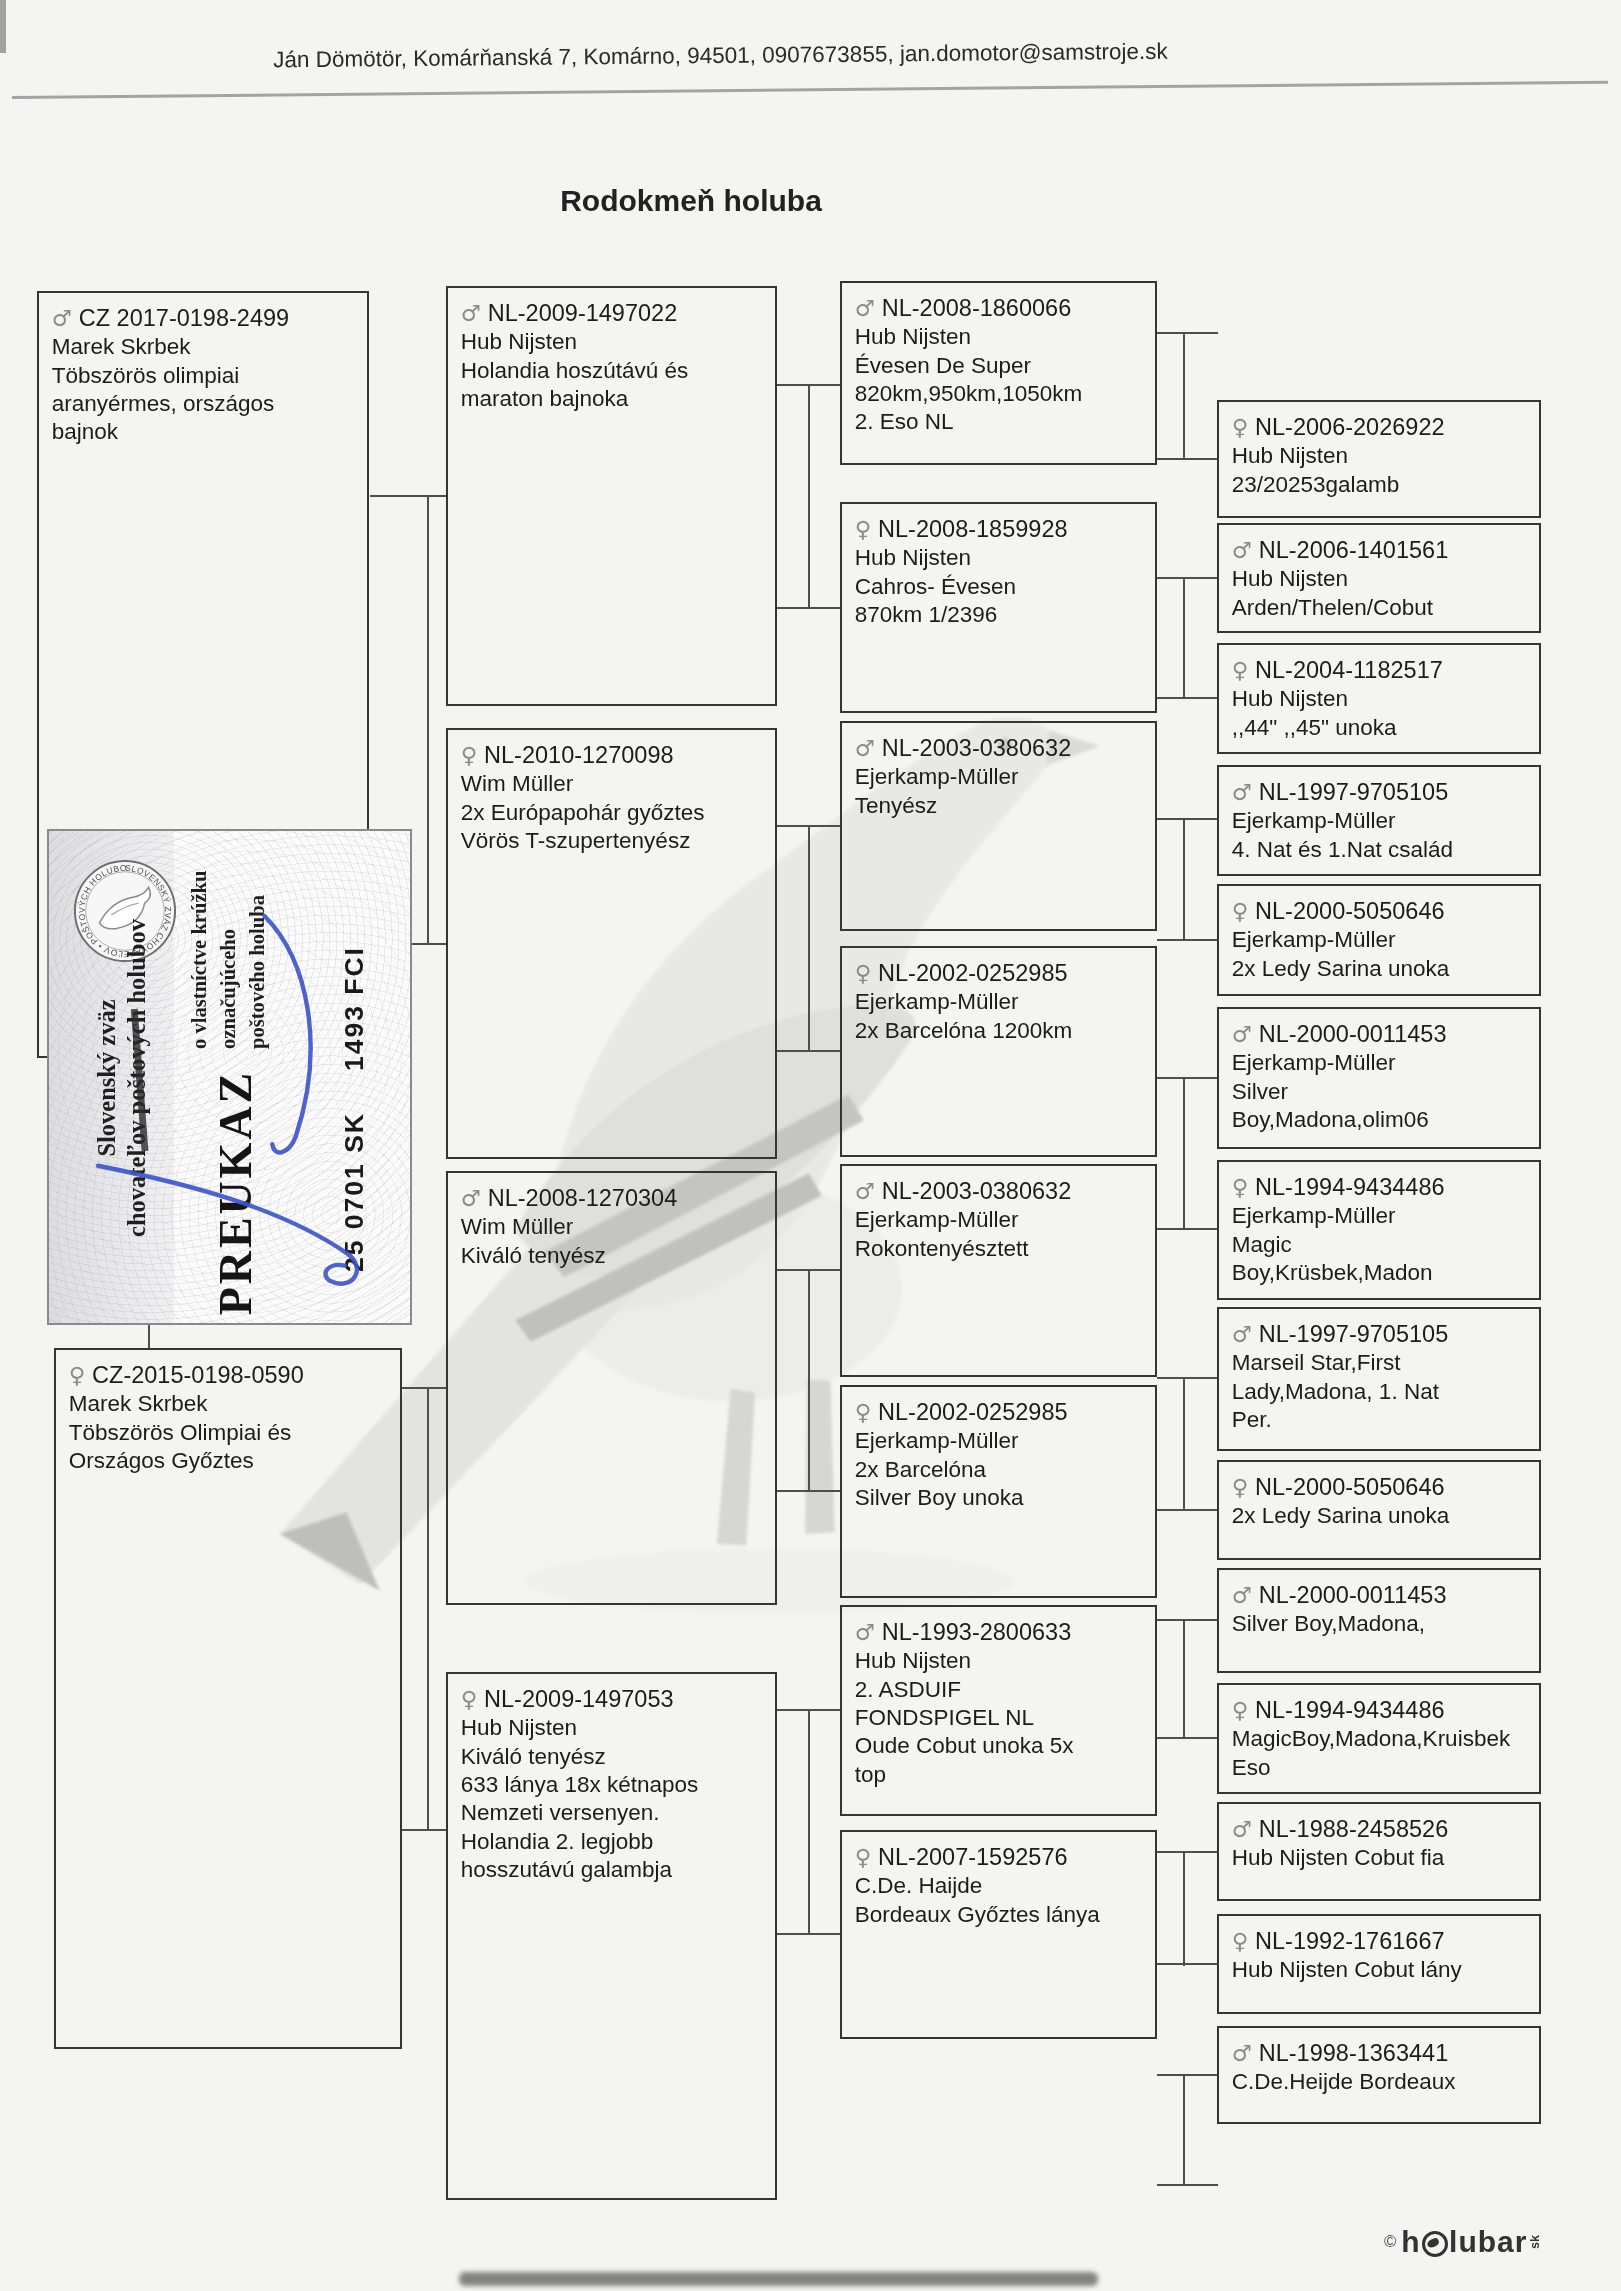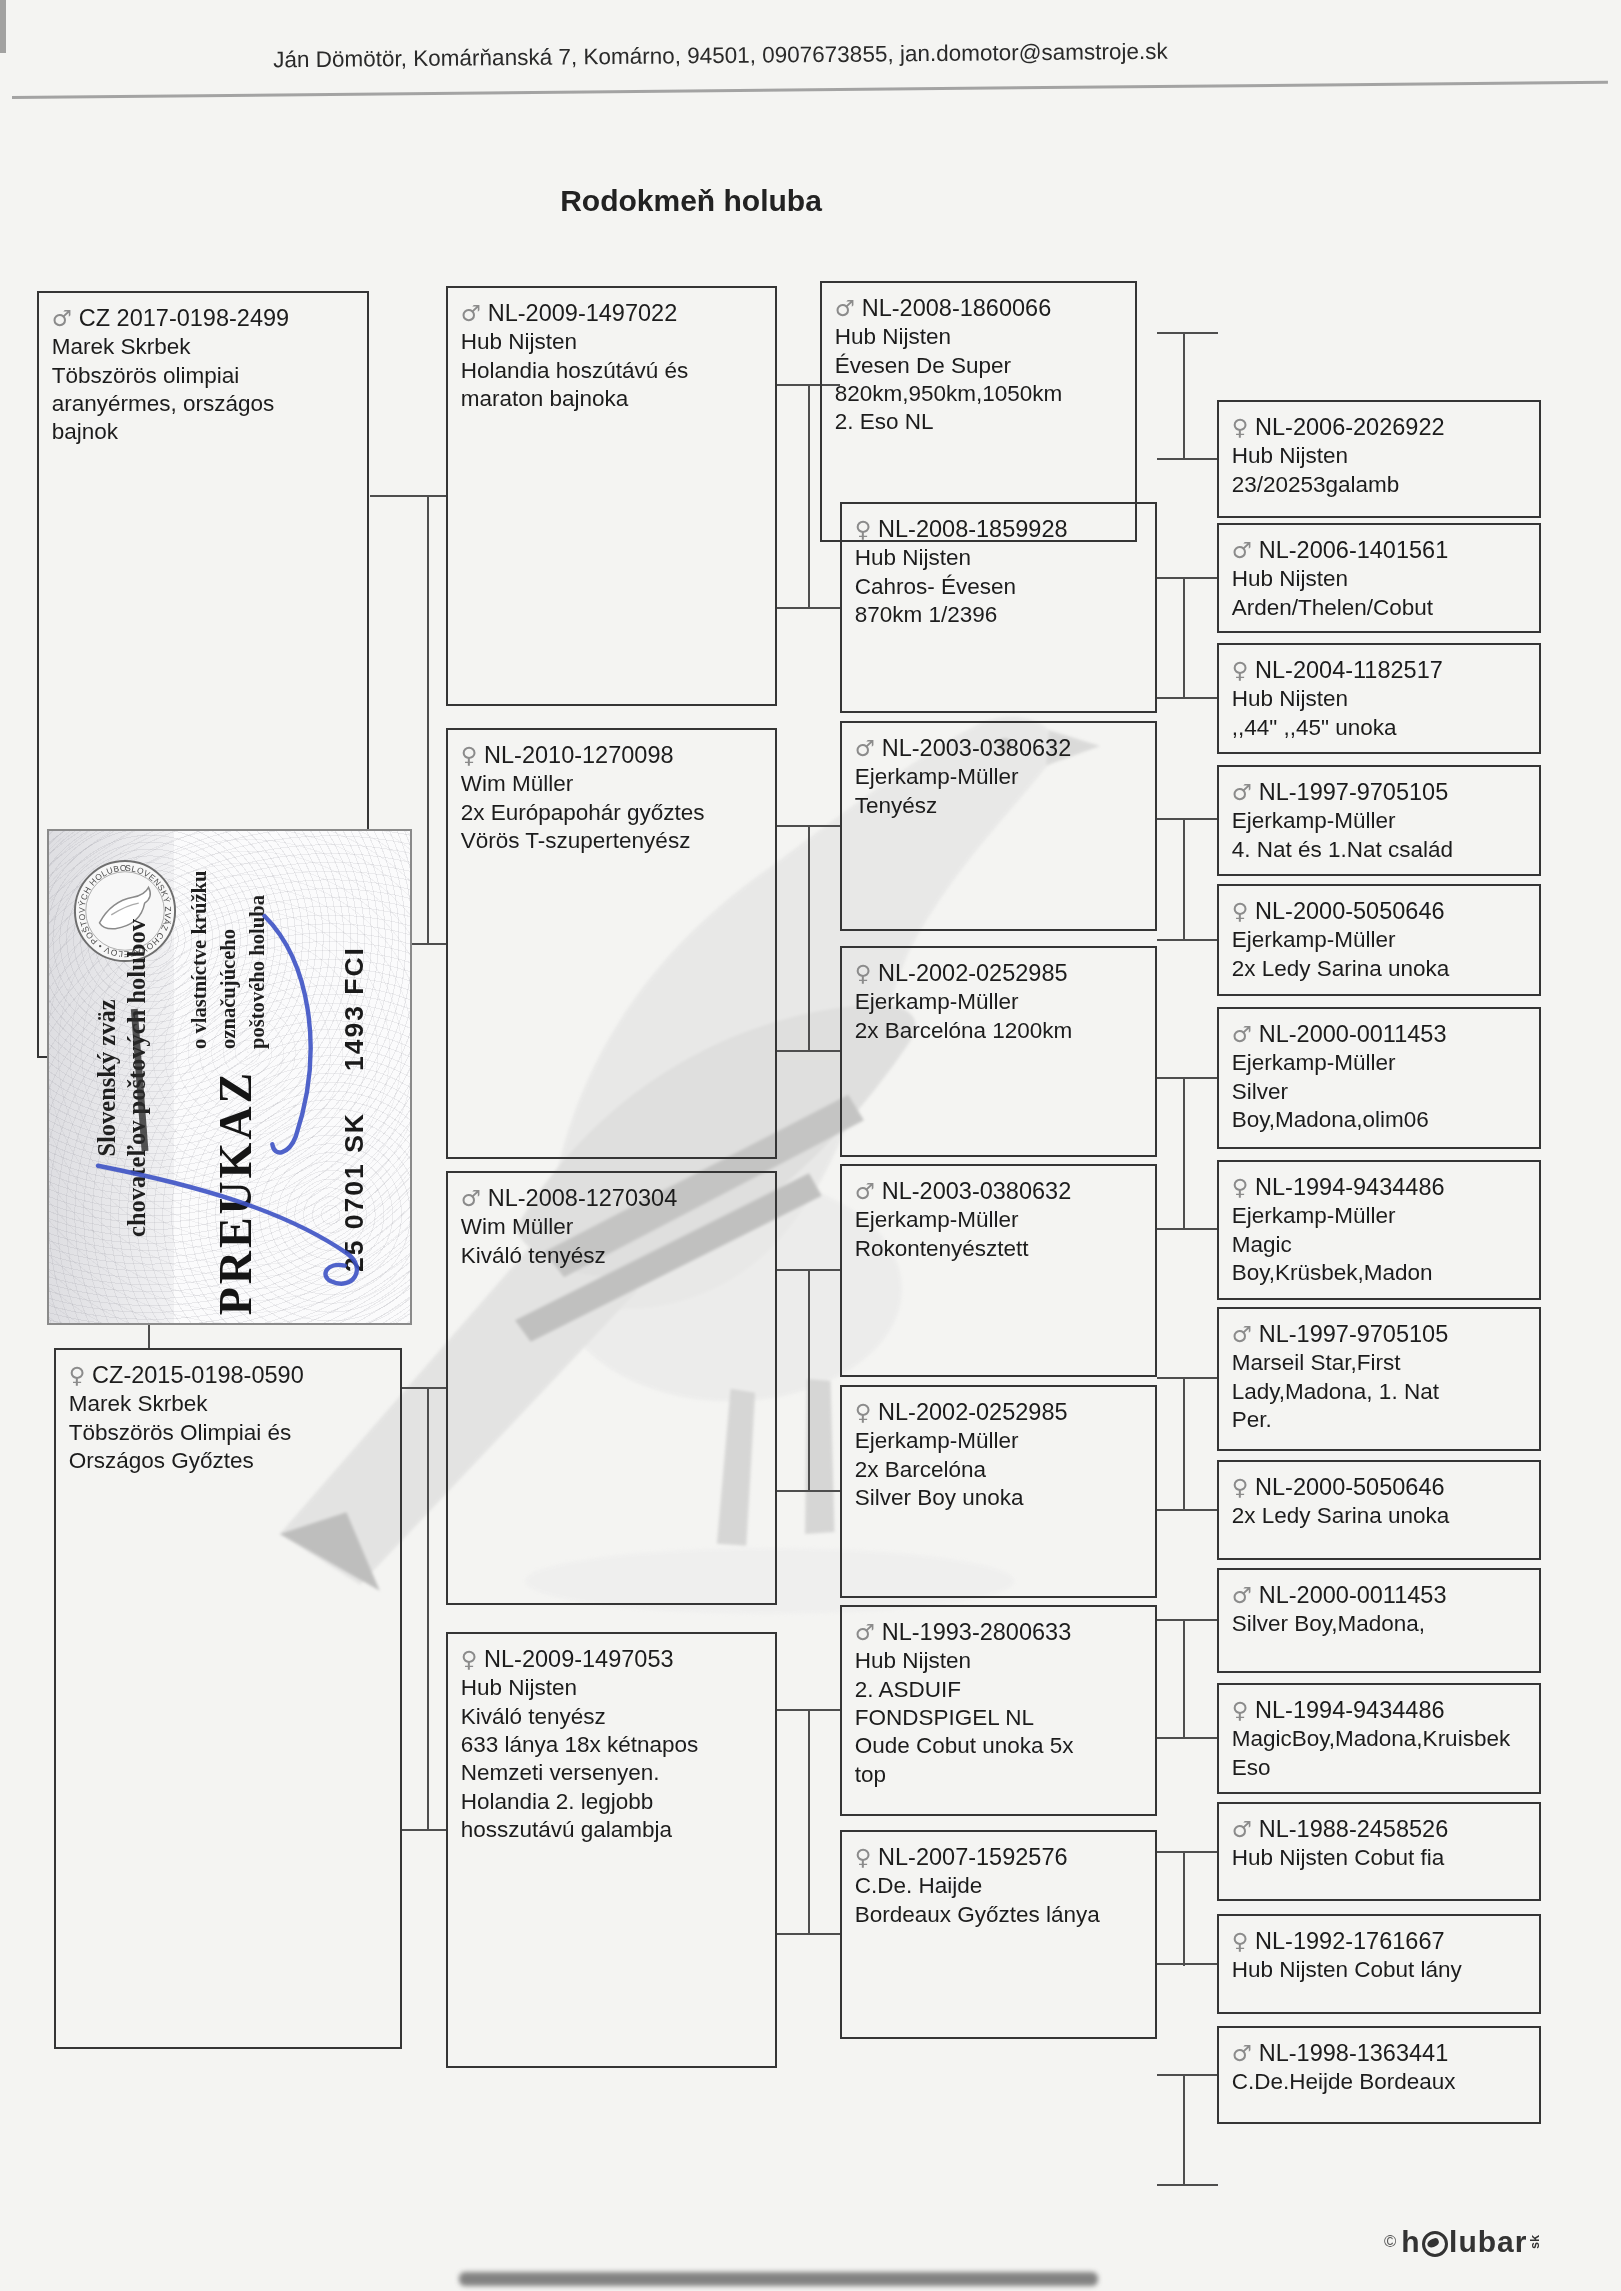--- a/index.html
+++ b/index.html
@@ -156,31 +156,31 @@
     <div class="ring"><span class="sex">♀</span><span>NL-2010-1270098</span></div>
     <div class="desc">Wim Müller
 2x Európapohár győztes
 Vörös T-szupertenyész</div>
   </div>
   <div class="pbox" style="left:446px;top:1171px;width:331px;height:434px">
     <div class="ring"><span class="sex">♂</span><span>NL-2008-1270304</span></div>
     <div class="desc">Wim Müller
 Kiváló tenyész</div>
   </div>
-  <div class="pbox" style="left:446px;top:1632px;width:331px;height:436px">
+  <div class="pbox" style="left:446px;top:1672px;width:331px;height:528px">
     <div class="ring"><span class="sex">♀</span><span>NL-2009-1497053</span></div>
     <div class="desc">Hub Nijsten
 Kiváló tenyész
 633 lánya 18x kétnapos
 Nemzeti versenyen.
 Holandia 2. legjobb
 hosszutávú galambja</div>
   </div>
 
-  <div class="pbox" style="left:820px;top:281px;width:317px;height:261px">
+  <div class="pbox" style="left:840px;top:281px;width:317px;height:184px">
     <div class="ring"><span class="sex">♂</span><span>NL-2008-1860066</span></div>
     <div class="desc">Hub Nijsten
 Évesen De Super
 820km,950km,1050km
 2. Eso NL</div>
   </div>
   <div class="pbox" style="left:840px;top:502px;width:317px;height:211px">
     <div class="ring"><span class="sex">♀</span><span>NL-2008-1859928</span></div>
     <div class="desc">Hub Nijsten
 Cahros- Évesen

